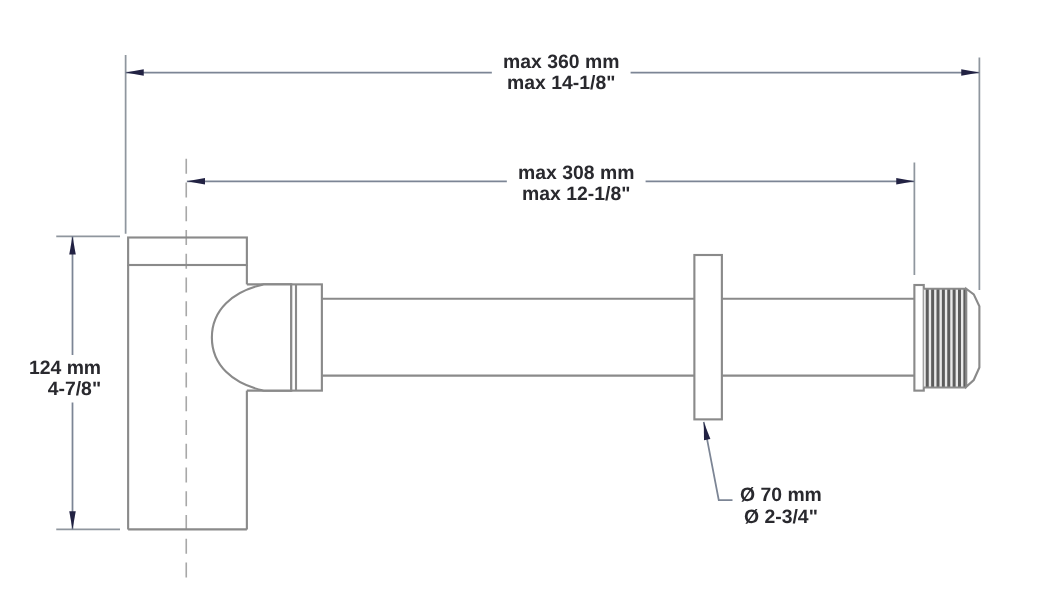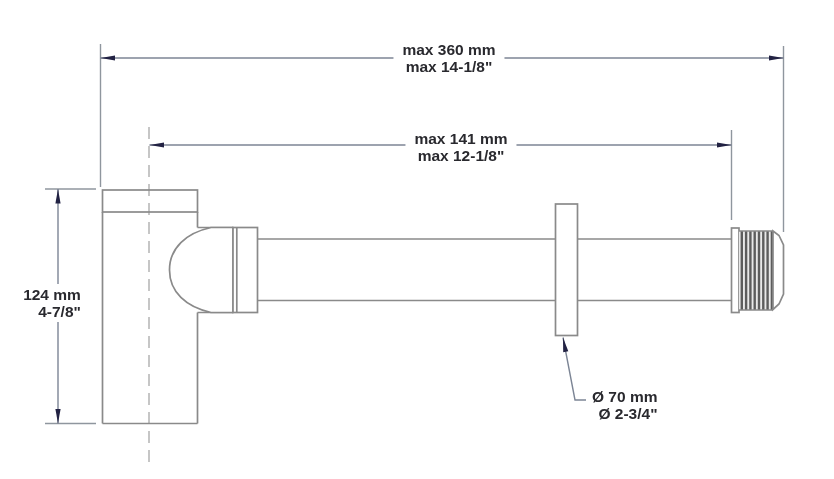--- a/index.html
+++ b/index.html
@@ -25,21 +25,21 @@
   .dim-label{
     position:absolute;
     color:var(--text,#29292e);
     font-size:15.5px;
     font-weight:bold;
     line-height:17px;
     text-align:center;
     white-space:nowrap;
   }
   .dim-label.bg{background:var(--bg,#fff);padding:2px 9px;}
-  .dim-label.left-align{text-align:right;}
+  .dim-label.left-align{text-align:center;}
   #label-overall{left:449px;top:58px;transform:translate(-50%,-50%);}
   #label-pipe{left:461px;top:147px;transform:translate(-50%,-50%);}
   #label-height{left:52px;top:303px;transform:translate(-50%,-50%);text-align:right;}
   #label-flange{left:592px;top:405px;transform:translate(0,-50%);}
 </style>
 </head>
 <body>
 
 <div id="canvas">
 
@@ -116,21 +116,21 @@
       <polygon class="arrow" points="563,337.5 563.2,352.2 568.3,351.2"></polygon>
     </g>
   </svg>
 
   <div id="label-overall" class="dim-label bg">
     <span style="display:block">max 360 mm</span>
     <span style="display:block">max 14-1/8"</span>
   </div>
 
   <div id="label-pipe" class="dim-label bg">
-    <span style="display:block">max 141 mm</span>
+    <span style="display:block">max 308 mm</span>
     <span style="display:block">max 12-1/8"</span>
   </div>
 
   <div id="label-height" class="dim-label bg">
     <span style="display:block">124 mm</span>
     <span style="display:block">4-7/8"</span>
   </div>
 
   <div id="label-flange" class="dim-label left-align">
     <span style="display:block">Ø 70 mm</span>

